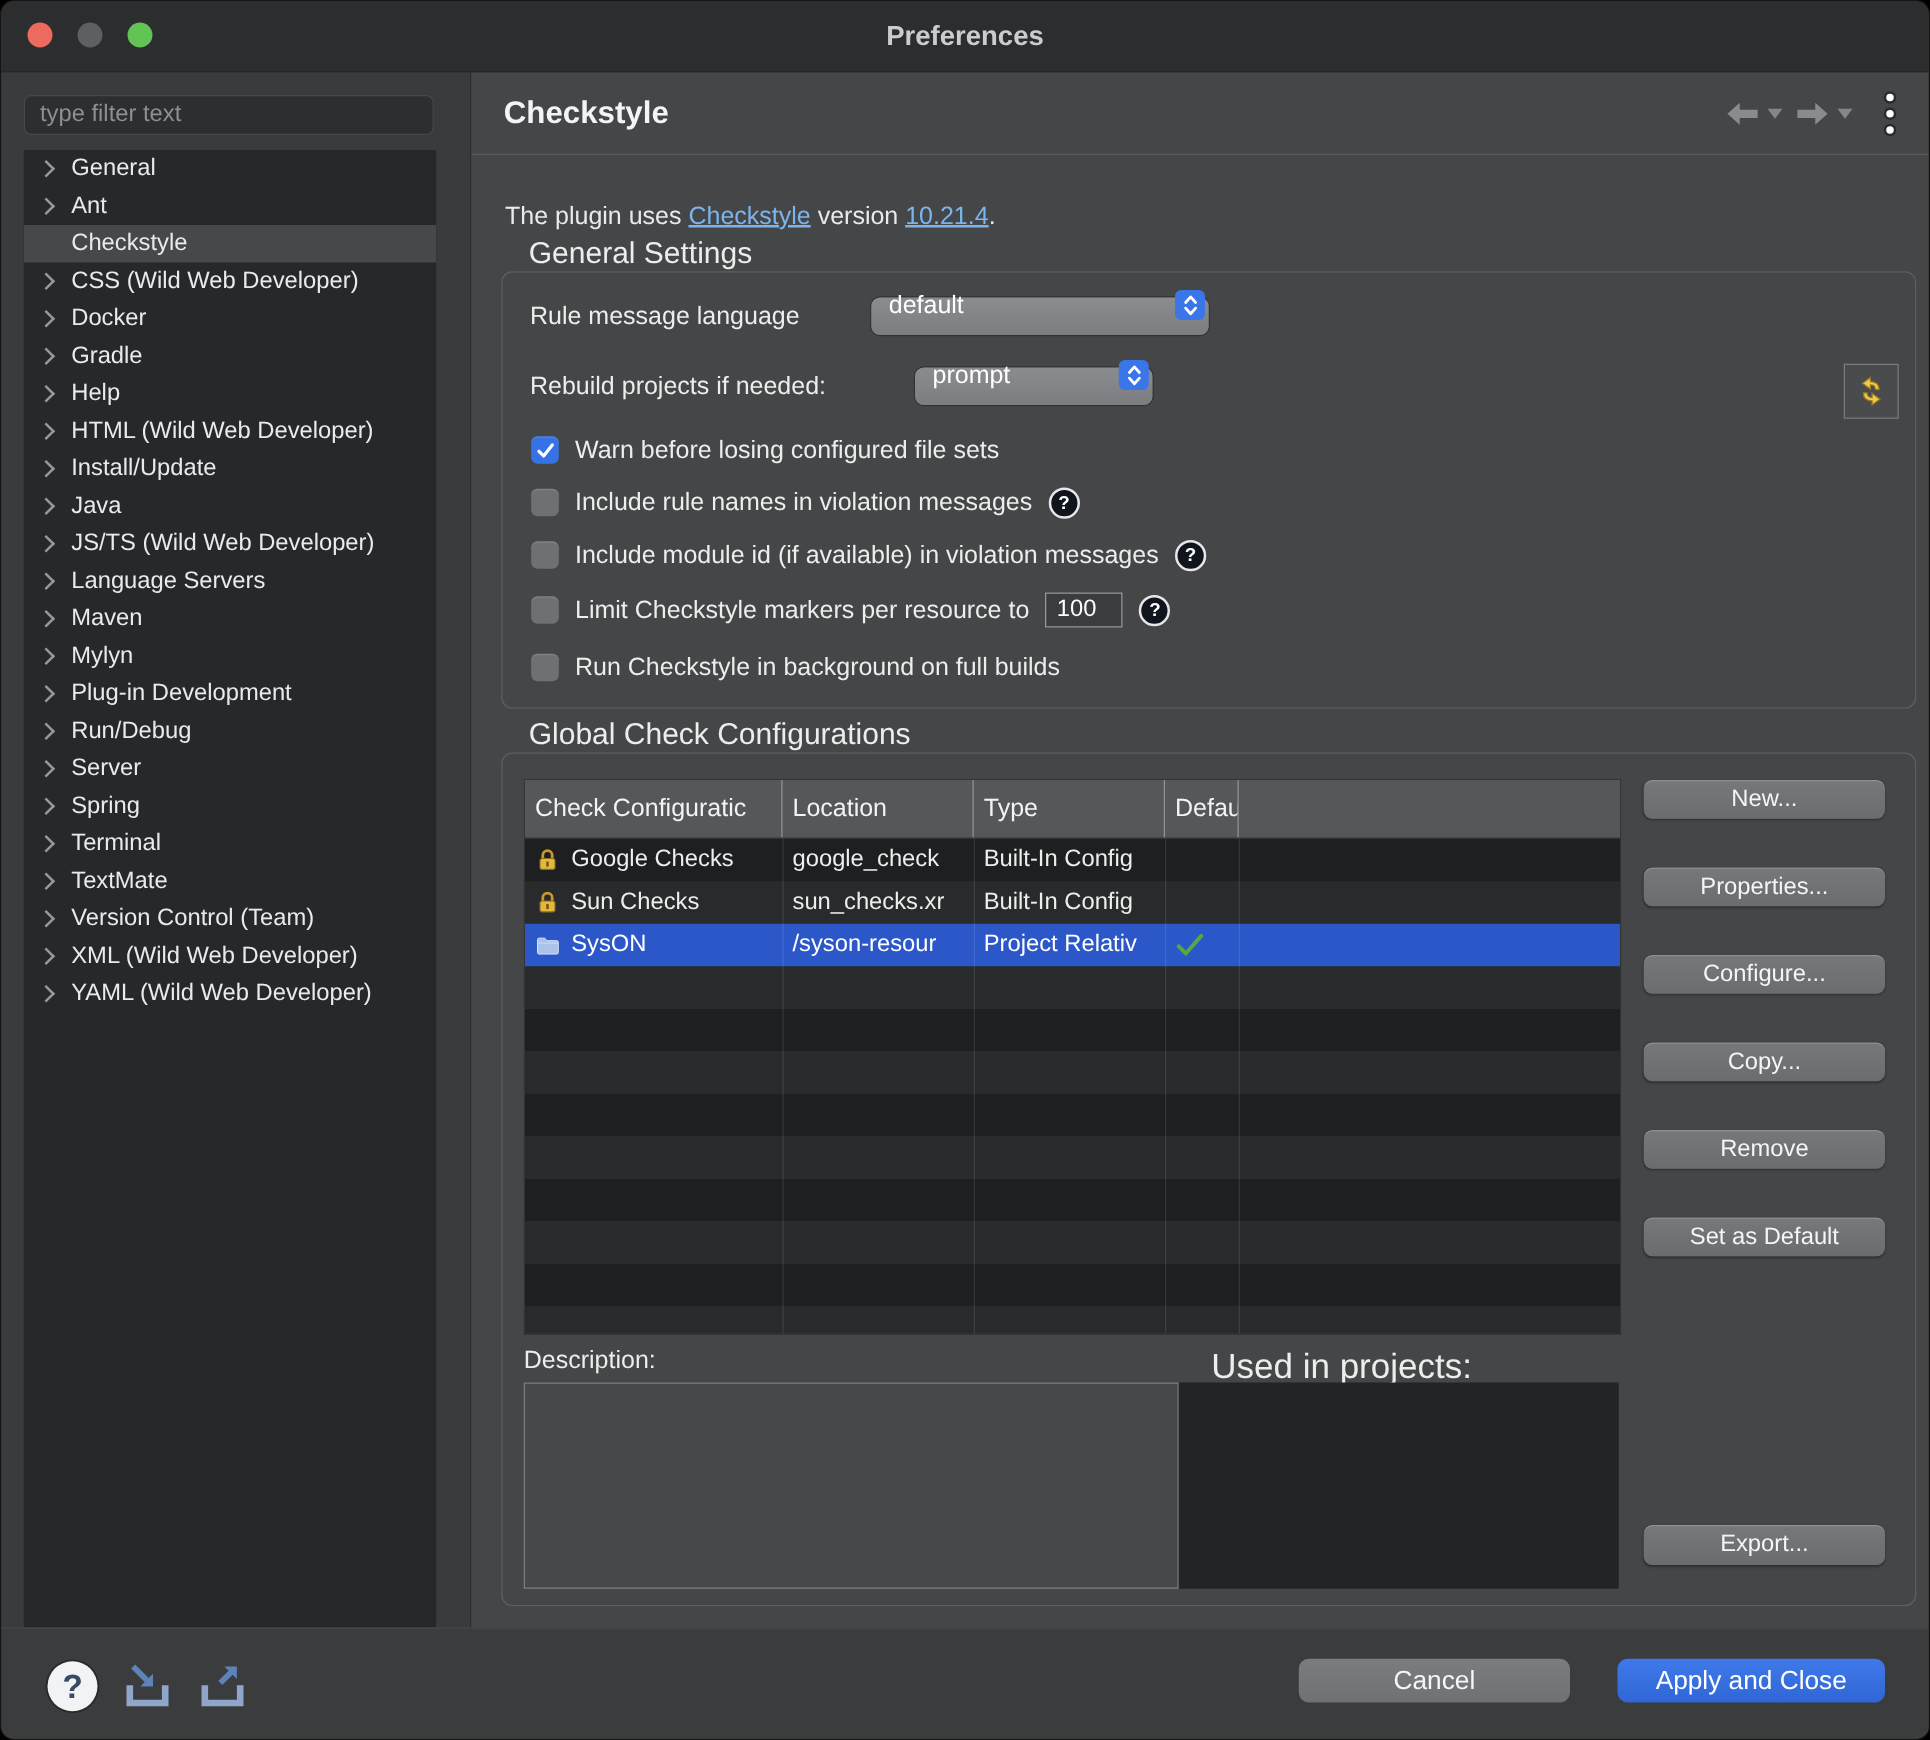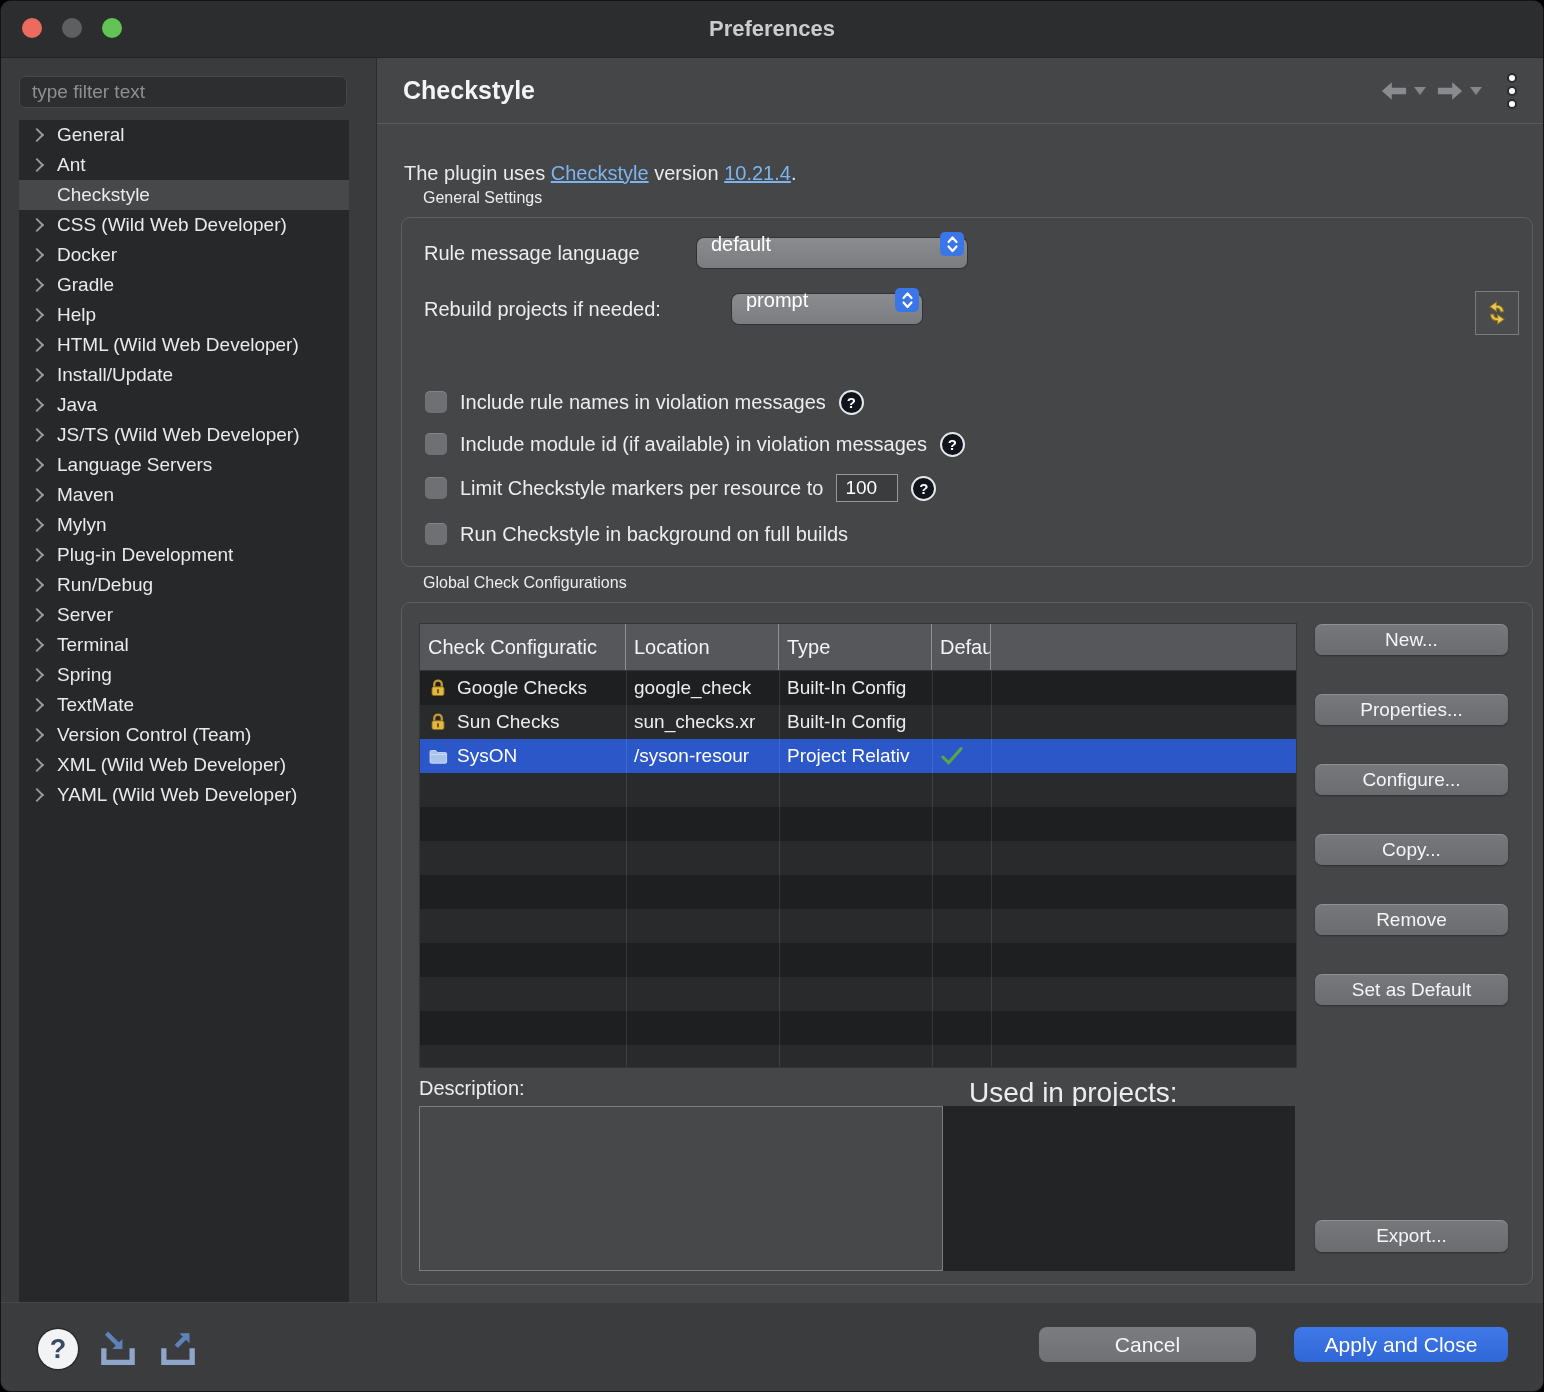--- a/index.html
+++ b/index.html
@@ -33,21 +33,21 @@
   .ptitle{font-size:25px;font-weight:bold;color:#f3f4f5;}
   .nav{margin-left:auto;display:flex;align-items:center;gap:9px;}
   .navarrow{display:flex;align-items:center;}
   .caret{width:0;height:0;border-left:6px solid transparent;border-right:6px solid transparent;border-top:8px solid #85868a;margin-left:5px;}
   .menu-dots{display:flex;flex-direction:column;gap:3px;margin-left:16px;}
   .menu-dots i{width:10px;height:10px;border-radius:50%;background:#fff;border:2px solid #2a2b2c;box-sizing:border-box;}
 
   .intro{position:absolute;top:84px;left:27px;font-size:20px;color:#e9eaeb;}
   .lnk{color:#7cb5ee;text-decoration:underline;cursor:pointer;}
 
-  .grouplabel{position:absolute;font-size:16px;color:#eceded;}
+  .grouplabel{position:absolute;font-size:24px;color:#eceded;}
   .gl1{top:131px;left:46px;}
   .gl2{top:516px;left:46px;text-align:center;}
   .groupbox{position:absolute;left:24px;width:1132px;border:1px solid #5d5e60;border-radius:9px;box-sizing:border-box;}
   .box1{top:159px;height:350px;}
   .box2{top:544px;height:683px;}
 
   .flabel{position:absolute;font-size:20px;color:#eceded;white-space:nowrap;}
   .combo{position:absolute;height:30px;background:linear-gradient(#8b8c90,#7c7d81);border-radius:7px;display:flex;align-items:center;justify-content:space-between;padding:0 3px 18px 14px;color:#fff;font-size:20px;box-sizing:border-box;box-shadow:0 0 0 1px rgba(0,0,0,0.28);cursor:default;}
   .combo-cap{width:24px;height:24px;background:#3b76e8;border-radius:5px;display:flex;align-items:center;justify-content:center;flex:none;margin-left:10px;}
   .syncbtn{position:absolute;top:73px;left:1073px;width:42px;height:42px;border:1px solid #7a7b7d;background:#4a4b4d;display:flex;align-items:center;justify-content:center;cursor:pointer;}
@@ -206,27 +206,27 @@
         <div class="ti">
             <span class="chevbox">
               <i class="chev"></i>
             </span>
             <span class="tl-label">Server</span>
           </div>
         <div class="ti">
             <span class="chevbox">
               <i class="chev"></i>
             </span>
+            <span class="tl-label">Spring</span>
+          </div>
+        <div class="ti">
+            <span class="chevbox">
+              <i class="chev"></i>
+            </span>
             <span class="tl-label">Terminal</span>
-          </div>
-        <div class="ti">
-            <span class="chevbox">
-              <i class="chev"></i>
-            </span>
-            <span class="tl-label">Spring</span>
           </div>
         <div class="ti">
             <span class="chevbox">
               <i class="chev"></i>
             </span>
             <span class="tl-label">TextMate</span>
           </div>
         <div class="ti">
             <span class="chevbox">
               <i class="chev"></i>
@@ -295,20 +295,28 @@
               </svg>
             </span>
         </div>
         <span class="syncbtn">
           <svg width="28" height="28" viewBox="0 0 22 22">
             <path d="M16 10 c0-3.4-2.2-5.1-5.5-5.1 V2.3 L5.5 6 l5 3.7 V7 c2.1 0 3.1 1.2 3.1 3 z" fill="#ecc94f" stroke="#97781c" stroke-width="0.8"></path>
             <path d="M6 12 c0 3.4 2.2 5.1 5.5 5.1 v2.6 l5-3.7 -5-3.7 V15 c-2.1 0-3.1-1.2-3.1-3 z" fill="#ecc94f" stroke="#97781c" stroke-width="0.8"></path>
           </svg>
         </span>
 
+        <div class="cbrow" style="top:128px;">
+          <span class="cb checked">
+              <svg width="15" height="13" viewBox="0 0 14 12">
+                <path d="M2 6.5 L5.5 10 L12 1.8" fill="none" stroke="#fff" stroke-width="2.4" stroke-linecap="round" stroke-linejoin="round"></path>
+              </svg>
+            </span>
+          <span>Warn before losing configured file sets</span>
+        </div>
         <div class="cbrow" style="top:170px;">
           <span class="cb"></span>
           <span>Include rule names in violation messages</span>
           <span class="help">?</span>
         </div>
         <div class="cbrow" style="top:212px;">
           <span class="cb"></span>
           <span>Include module id (if available) in violation messages</span>
           <span class="help">?</span>
         </div>

